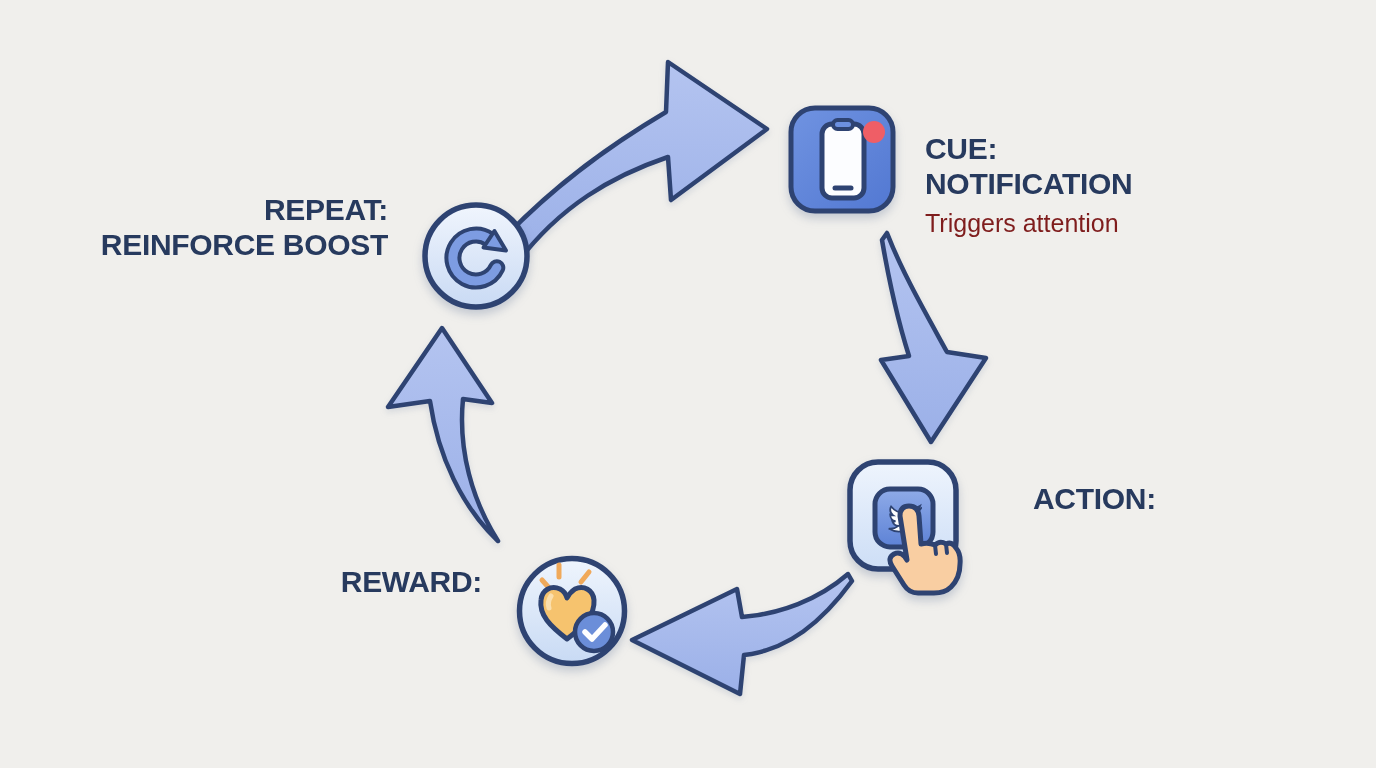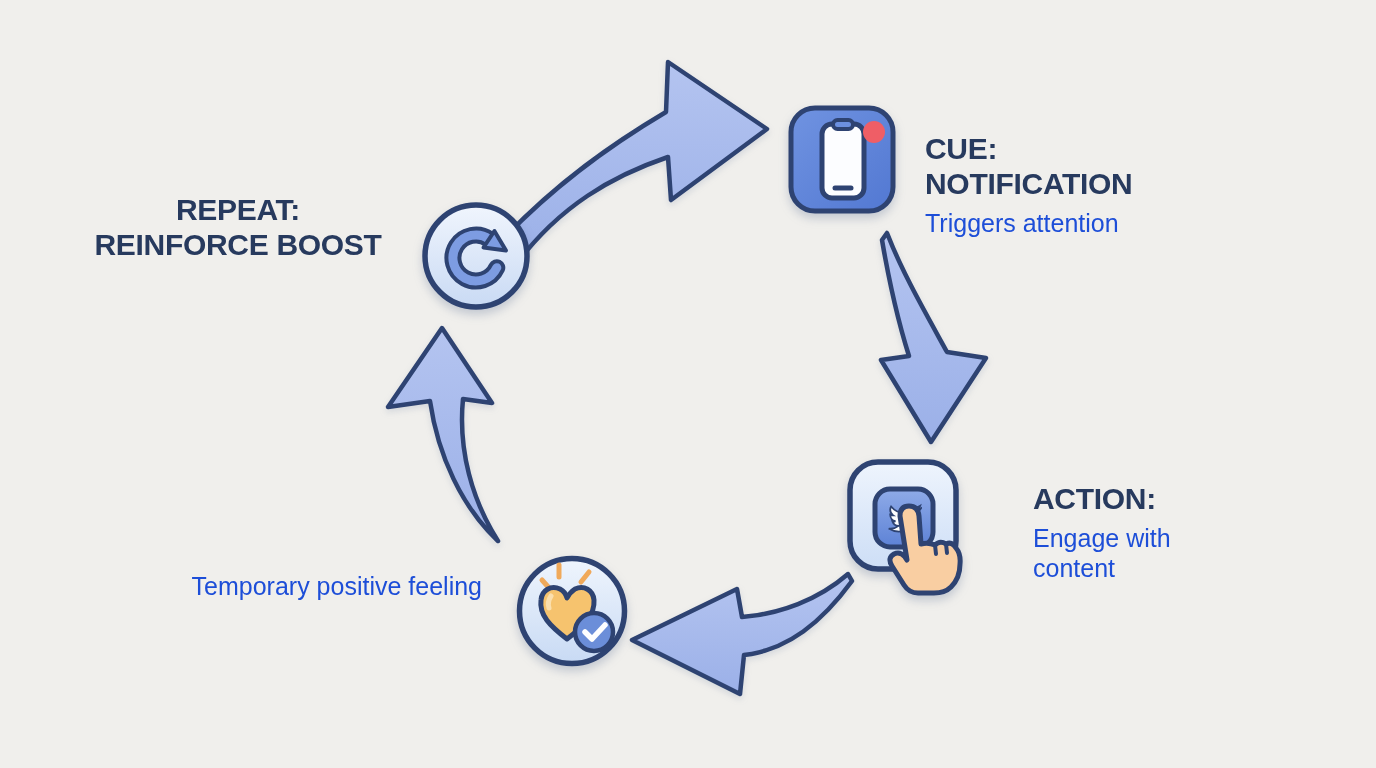--- a/index.html
+++ b/index.html
@@ -7,26 +7,26 @@
     width:1376px;height:768px;
     background:#f0efec;
     font-family:"Liberation Sans","DejaVu Sans",sans-serif;
     position:relative;overflow:hidden;
   }
   .stage{position:absolute;left:0;top:0;width:1192px;height:768px;}
   .arrows{position:absolute;left:0;top:0;filter:drop-shadow(0 3px 3px rgba(90,110,150,.18));}
   .icon{position:absolute;filter:drop-shadow(0 5px 5px rgba(80,100,140,.28));}
   .label{position:absolute;}
   .label .title{font-weight:700;font-size:30px;line-height:35px;color:#273a5e;letter-spacing:-.3px;}
-  .label .subtitle{font-size:25px;line-height:30px;color:#1d4ed8;margin-top:7px;}
+  .label .subtitle{font-size:25px;line-height:30px;color:#7f1d1d;margin-top:7px;}
   .align-right{text-align:right;}
   .lbl-cue{left:925px;top:131px;}
   .lbl-action{left:1033px;top:481px;}
   .lbl-reward{left:162px;top:564px;width:320px;}
-  .lbl-repeat{left:88px;top:192px;width:300px;text-align:center;}
+  .lbl-repeat{left:88px;top:192px;width:300px;}
   .icon-repeat{left:420px;top:200px;}
   .icon-cue{left:788px;top:104px;}
   .icon-action{left:846px;top:458px;}
   .icon-reward{left:514px;top:553px;}
 </style>
 </head>
 <body>
 
 <div class="stage">
 
@@ -109,25 +109,24 @@
     <path d="M 71 79 L 78 86 L 91 72" fill="none" stroke="#fdfeff" stroke-width="5.5" stroke-linecap="round" stroke-linejoin="round"></path>
   </svg>
 
   <div class="label lbl-cue">
     <div class="title">CUE: NOTIFICATION</div>
     <div class="subtitle">Triggers attention</div>
   </div>
 
   <div class="label lbl-action">
     <div class="title">ACTION:</div>
-    <div class="subtitle">Engage with content</div>
   </div>
 
   <div class="label lbl-reward align-right">
-    <div class="subtitle">Temporary positive feeling</div>
+    <div class="title">REWARD:</div>
   </div>
 
   <div class="label lbl-repeat align-right">
     <div class="title">REPEAT:</div>
     <div class="title">REINFORCE BOOST</div>
   </div>
 
 </div>
 
 </body></html>

